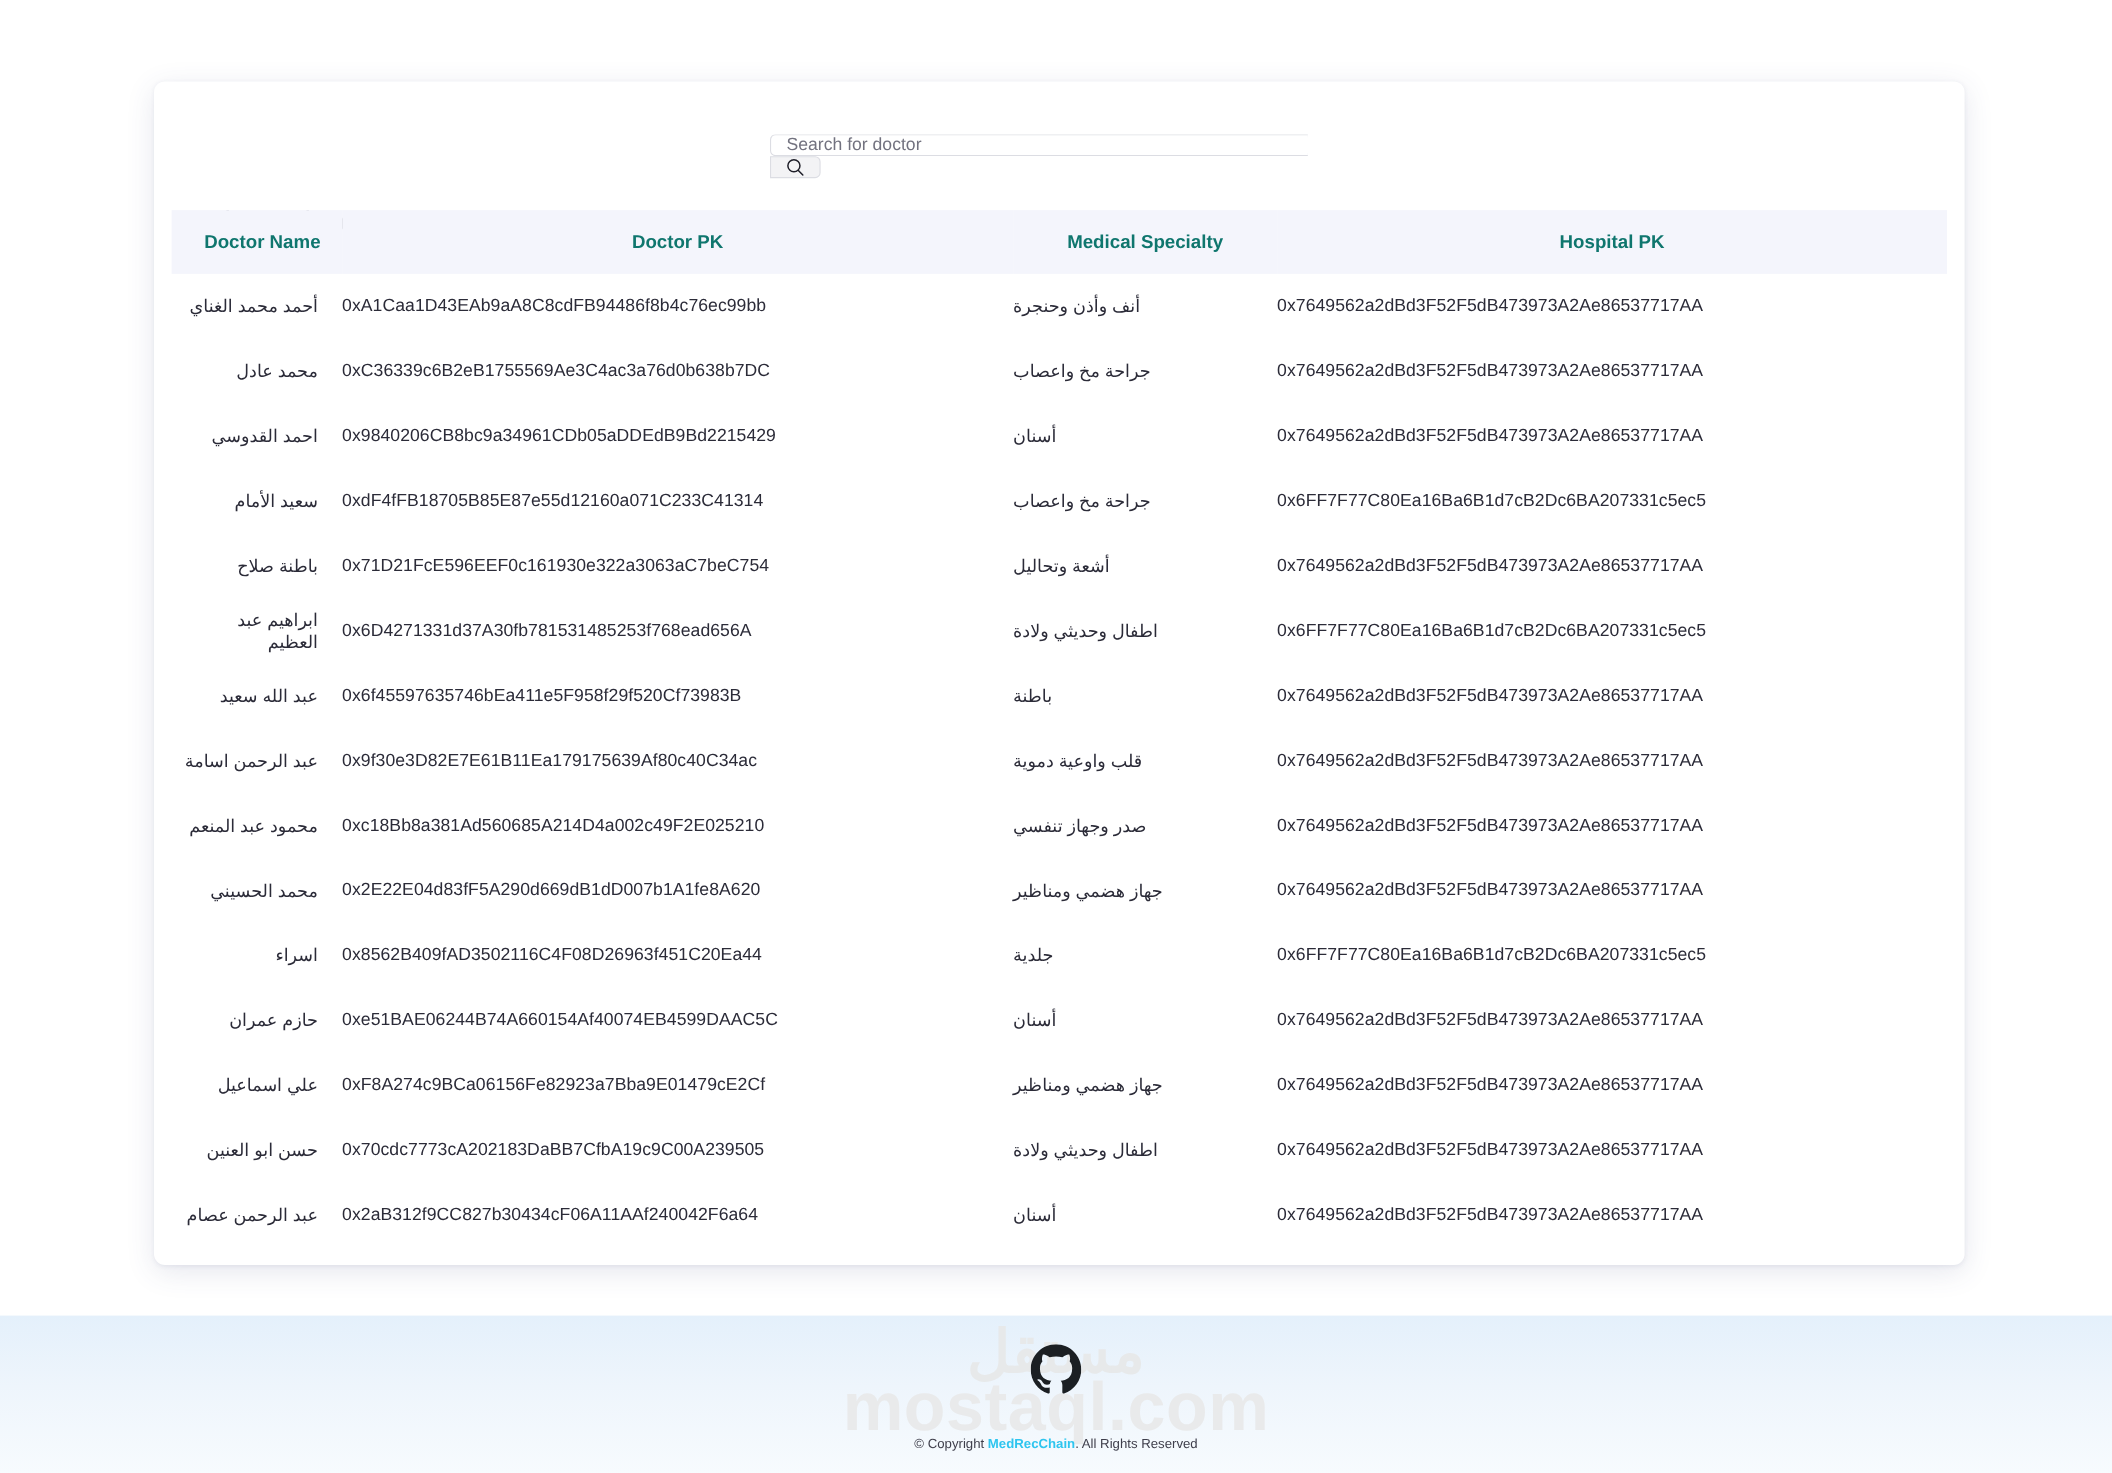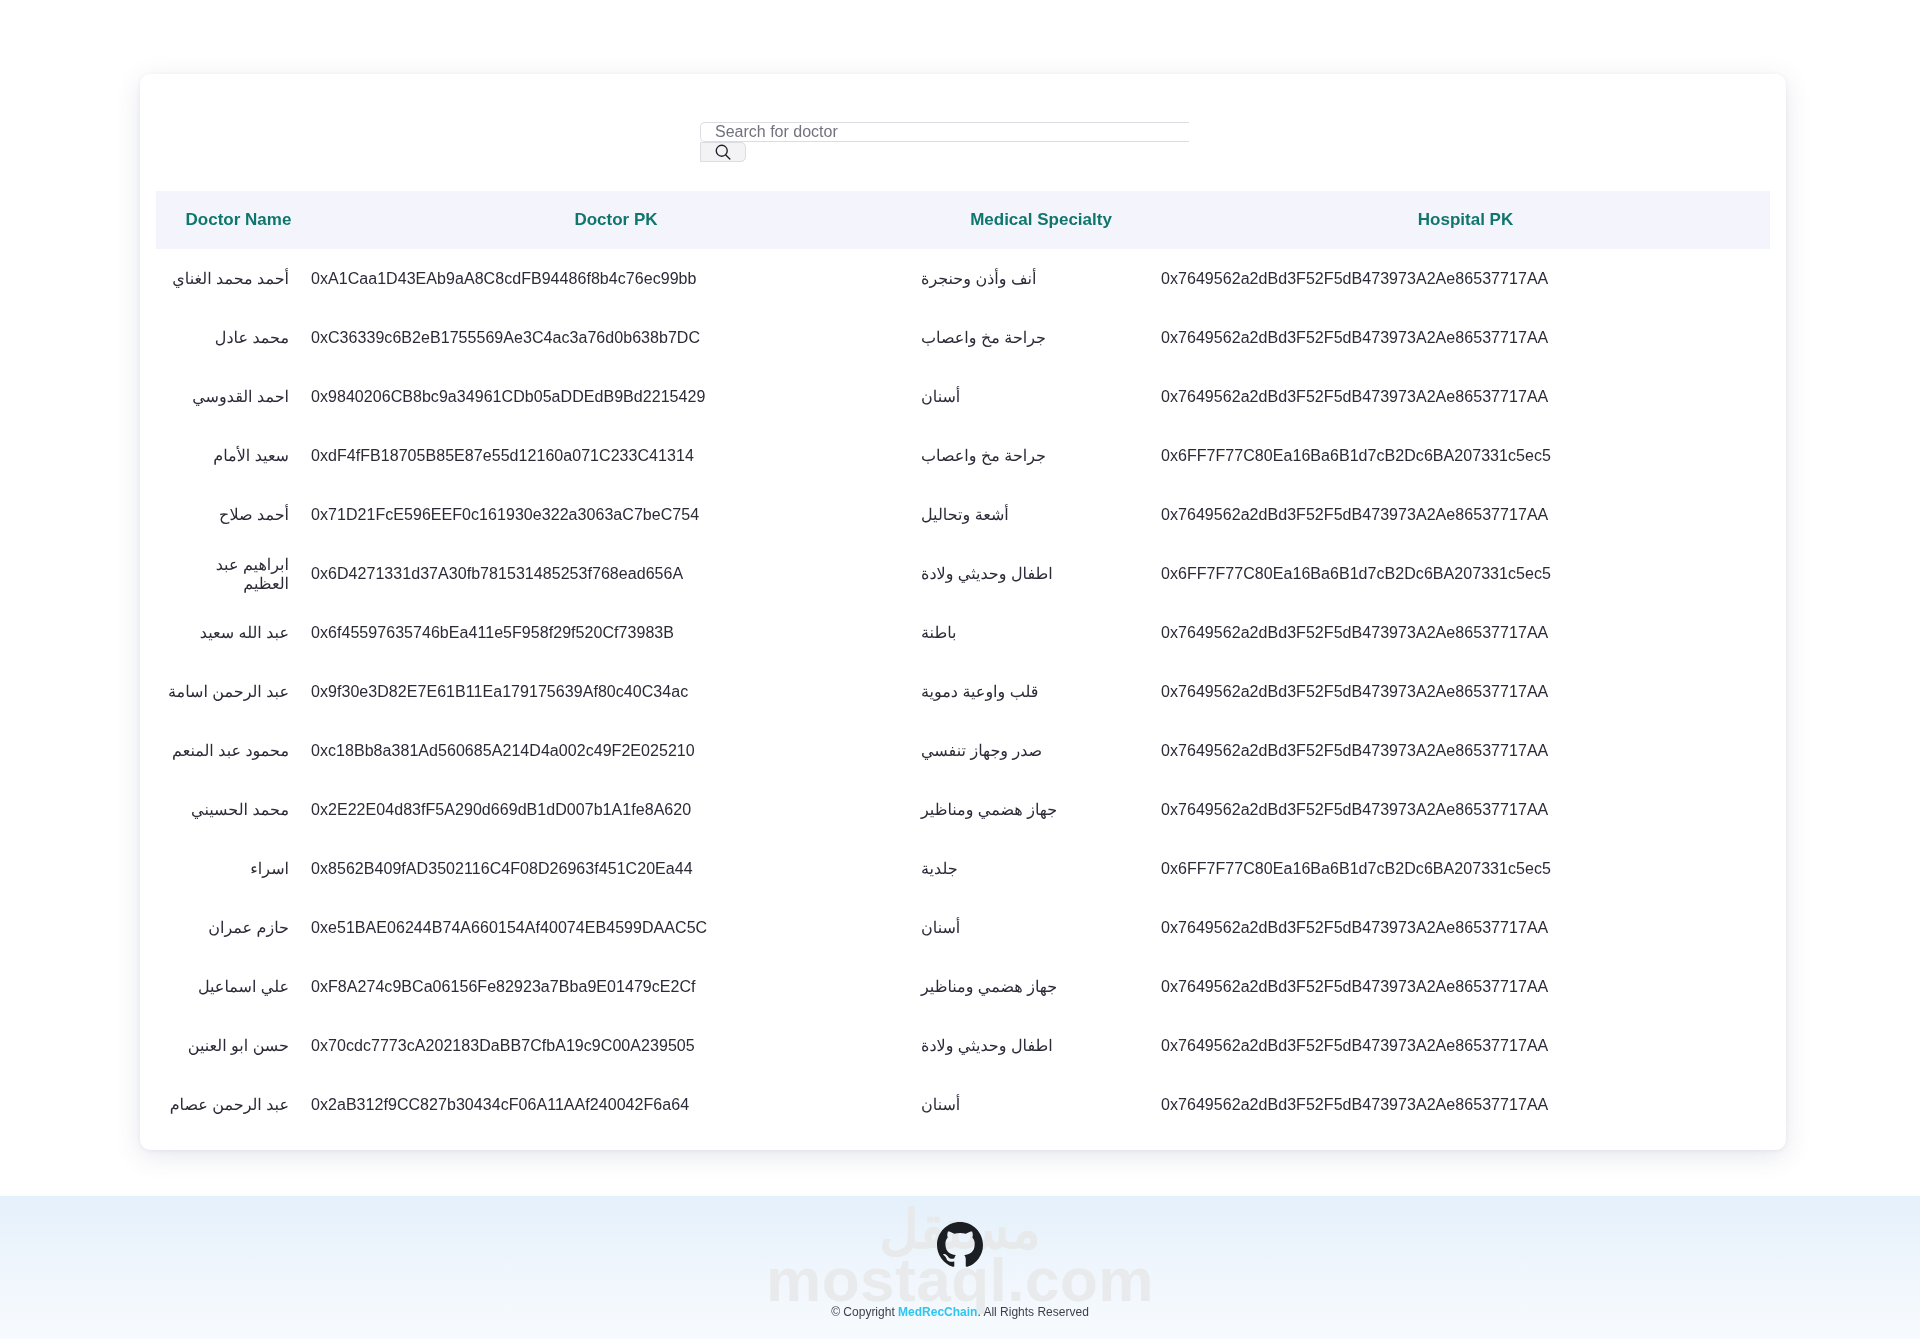--- a/index.html
+++ b/index.html
@@ -269,21 +269,21 @@
               <td class="c-spec col-spec">أسنان</td>
               <td class="c-hosp col-hosp">0x7649562a2dBd3F52F5dB473973A2Ae86537717AA</td>
             </tr>
             <tr>
               <td class="c-name col-name">سعيد الأمام</td>
               <td class="c-pk col-pk">0xdF4fFB18705B85E87e55d12160a071C233C41314</td>
               <td class="c-spec col-spec">جراحة مخ واعصاب</td>
               <td class="c-hosp col-hosp">0x6FF7F77C80Ea16Ba6B1d7cB2Dc6BA207331c5ec5</td>
             </tr>
             <tr>
-              <td class="c-name col-name">أحمد صلاح</td>
+              <td class="c-name col-name">باطنة صلاح</td>
               <td class="c-pk col-pk">0x71D21FcE596EEF0c161930e322a3063aC7beC754</td>
               <td class="c-spec col-spec">أشعة وتحاليل</td>
               <td class="c-hosp col-hosp">0x7649562a2dBd3F52F5dB473973A2Ae86537717AA</td>
             </tr>
             <tr>
               <td class="c-name col-name">ابراهيم عبد العظيم</td>
               <td class="c-pk col-pk">0x6D4271331d37A30fb781531485253f768ead656A</td>
               <td class="c-spec col-spec">اطفال وحديثي ولادة</td>
               <td class="c-hosp col-hosp">0x6FF7F77C80Ea16Ba6B1d7cB2Dc6BA207331c5ec5</td>
             </tr>

